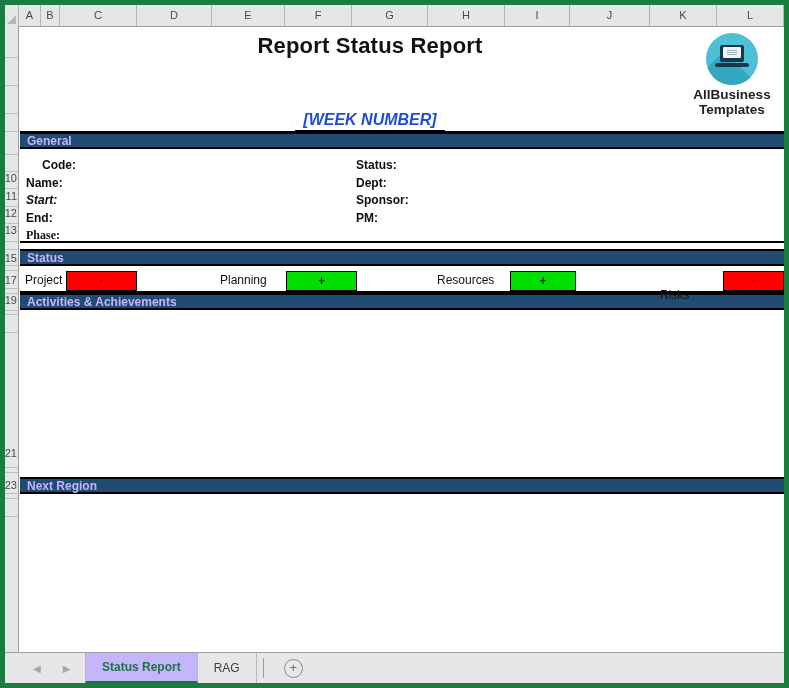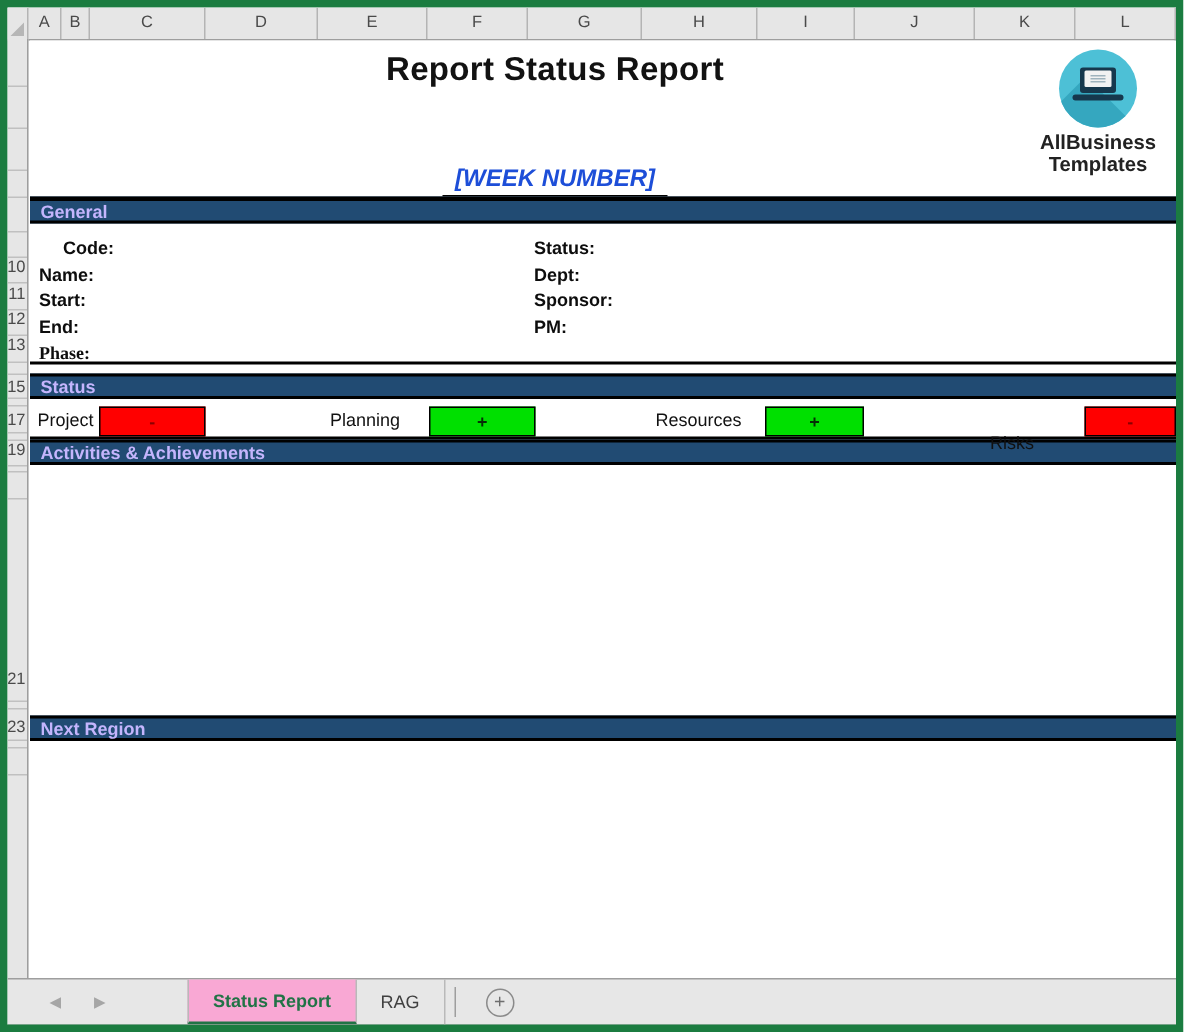--- a/index.html
+++ b/index.html
@@ -59,22 +59,22 @@
   .status-box{position:absolute; box-sizing:border-box; border:1px solid #000; text-align:center;
     font-size:12px; font-weight:bold; line-height:19px;}
 
   
   .tabbar{position:absolute; left:0; top:647px; width:779px; height:31px; background:#e7e7e7;
     border-top:1px solid #9e9e9e; box-sizing:border-box; display:flex; align-items:stretch;}
   .nav-arrows{display:flex; align-items:center; padding-left:28px; width:52px; color:#a6a6a6; font-size:10px; gap:22px;}
   .nav-arrow{cursor:default;}
   .tab{display:flex; align-items:center; padding:0 16px; font-size:12px; color:#404040;
     border-right:1px solid #b9b9b9; box-sizing:border-box;}
-  .tab.active{background:#f9a8d4; color:#217346; font-weight:bold;
-    border-left:1px solid #b9b9b9; border-bottom:2px solid #217346;margin-left:40px;}
+  .tab.active{background:#c4b5fd; color:#217346; font-weight:bold;
+    border-left:1px solid #b9b9b9; border-bottom:2px solid #217346;}
   .tab-sep{width:1px; background:#9e9e9e; margin:5px 6px;}
   .add-sheet{display:flex; align-items:center; margin-left:14px;}
   .add-sheet .circ{width:17px; height:17px; border:1px solid #8a8a8a; border-radius:50%;
     color:#6e6e6e; font-size:13px; line-height:16px; text-align:center;}
 </style>
 </head>
 <body>
 
 <div class="frame">
   <div class="inner">
@@ -166,21 +166,21 @@
       <div class="abs" style="left:0; top:243px; width:764px; height:21px; border-bottom:2px solid #000;"></div>
       <div id="statusItems"></div>
 
       <div class="abs bar black-top2 black-bot2 sec-bg" style="top: 266px; height: 17px; background: rgb(33, 75, 115);">Activities &amp; Achievements</div>
       <div class="abs" style="left:0; top:287px; width:764px; height:163px;"></div>
 
       <div class="abs bar black-top2 black-bot2 sec-bg" style="top: 450px; height: 17px; background: rgb(33, 75, 115);">Next Region</div>
       <div class="abs" style="left:0; top:471px; width:764px; height:154px;"></div>
     <div class="field" style="left: 6px; top: 130px; margin-left: 16px;">Code:</div>
         <div class="field" style="left: 6px; top: 147.5px;">Name:</div>
-        <div class="field" style="left: 6px; top: 165px;">Start:</div>
+        <div class="field" style="left: 6px; top: 165px; font-style: italic;">Start:</div>
         <div class="field" style="left: 6px; top: 182.5px;">End:</div>
         <div class="field" style="left: 6px; top: 200px; font-family: Liberation Serif, serif;">Phase:</div>
         <div class="field" style="left: 336px; top: 130px;">Status:</div>
         <div class="field" style="left: 336px; top: 147.5px;">Dept:</div>
         <div class="field" style="left: 336px; top: 165px;">Sponsor:</div>
         <div class="field" style="left: 336px; top: 182.5px;">PM:</div>
         <div class="status-label" style="left: 5px; top: 243px;">Project</div>
         <div class="status-box" style="left: 46px; top: 244px; width: 71px; height: 20px; background: rgb(255, 0, 0); color: rgb(139, 0, 0);">-</div>
         <div class="status-label" style="left: 200px; top: 243px;">Planning</div>
         <div class="status-box" style="left: 266px; top: 244px; width: 71px; height: 20px; background: rgb(0, 224, 0); color: rgb(6, 46, 6);">+</div>

